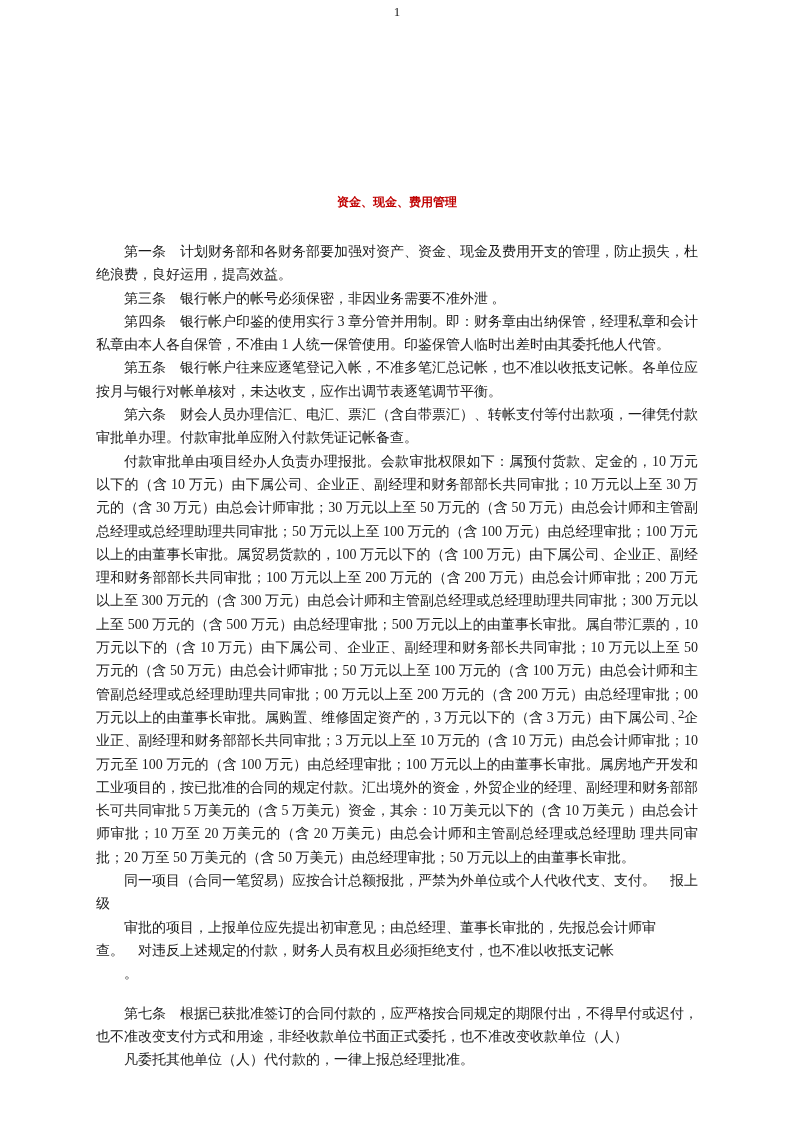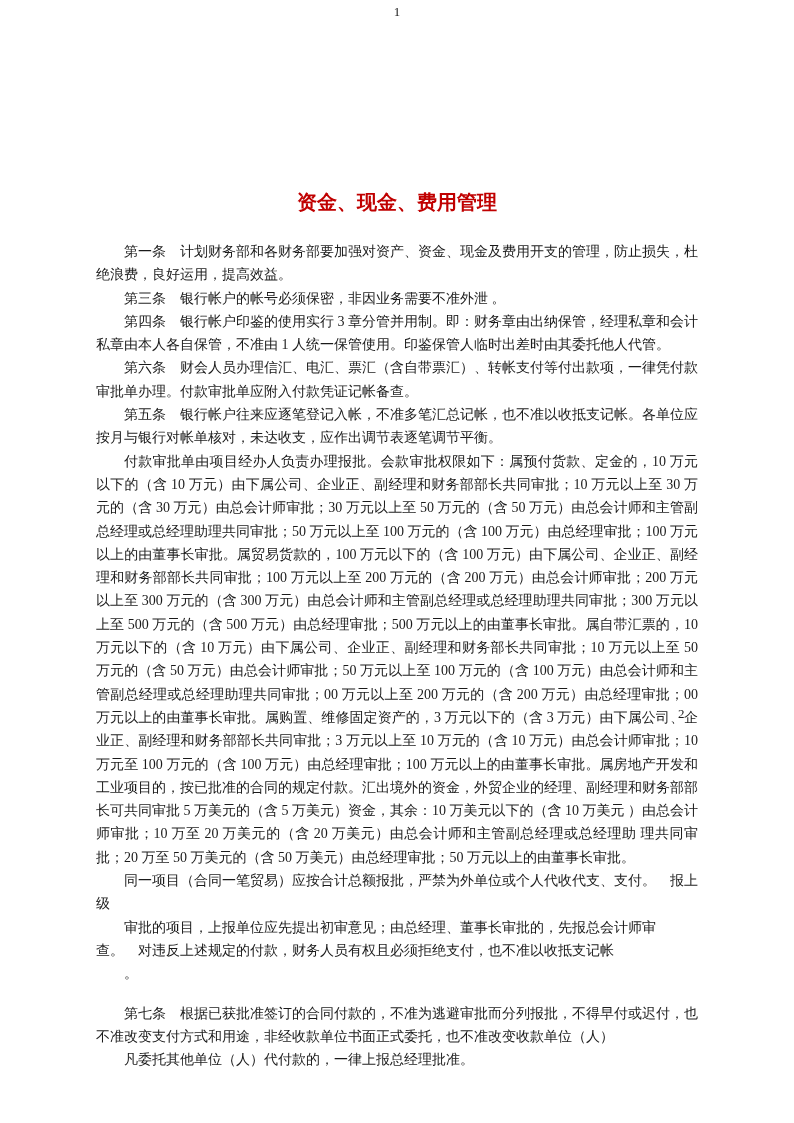--- a/index.html
+++ b/index.html
@@ -34,21 +34,21 @@
   }
   .content {
     position: absolute;
     left: 96px;
     top: 192px;
     width: 602px;
   }
   .title {
     margin: 0 0 27px 0;
     text-align: center;
-    font-size: 20px;
+    font-size: 12px;
     font-weight: bold;
     line-height: 21px;
   }
   .para {
     margin: 0;
     font-size: 14px;
     line-height: 23.3px;
     text-align: justify;
     word-break: break-all;
   }
@@ -67,24 +67,24 @@
 
   <div class="margin-note">2</div>
 
   <div class="content">
     <h1 class="title" style="color: rgb(192, 0, 0);">资金、现金、费用管理</h1>
 
     <div id="paragraphs">
         <p class="para indent">第一条　计划财务部和各财务部要加强对资产、资金、现金及费用开支的管理，防止损失，杜绝浪费，良好运用，提高效益。</p>
         <p class="para indent">第三条　银行帐户的帐号必须保密，非因业务需要不准外泄 。</p>
         <p class="para indent">第四条　银行帐户印鉴的使用实行 3 章分管并用制。即：财务章由出纳保管，经理私章和会计私章由本人各自保管，不准由 1 人统一保管使用。印鉴保管人临时出差时由其委托他人代管。</p>
+        <p class="para indent">第五条　银行帐户往来应逐笔登记入帐，不准多笔汇总记帐，也不准以收抵支记帐。各单位应按月与银行对帐单核对，未达收支，应作出调节表逐笔调节平衡。</p>
         <p class="para indent">第六条　财会人员办理信汇、电汇、票汇（含自带票汇）、转帐支付等付出款项，一律凭付款审批单办理。付款审批单应附入付款凭证记帐备查。</p>
-        <p class="para indent">第五条　银行帐户往来应逐笔登记入帐，不准多笔汇总记帐，也不准以收抵支记帐。各单位应按月与银行对帐单核对，未达收支，应作出调节表逐笔调节平衡。</p>
         <p class="para indent">付款审批单由项目经办人负责办理报批。会款审批权限如下：属预付货款、定金的，10 万元以下的（含 10 万元）由下属公司、企业正、副经理和财务部部长共同审批；10 万元以上至 30 万元的（含 30 万元）由总会计师审批；30 万元以上至 50 万元的（含 50 万元）由总会计师和主管副总经理或总经理助理共同审批；50 万元以上至 100 万元的（含 100 万元）由总经理审批；100 万元以上的由董事长审批。属贸易货款的，100 万元以下的（含 100 万元）由下属公司、企业正、副经理和财务部部长共同审批；100 万元以上至 200 万元的（含 200 万元）由总会计师审批；200 万元以上至 300 万元的（含 300 万元）由总会计师和主管副总经理或总经理助理共同审批；300 万元以上至 500 万元的（含 500 万元）由总经理审批；500 万元以上的由董事长审批。属自带汇票的，10 万元以下的（含 10 万元）由下属公司、企业正、副经理和财务部长共同审批；10 万元以上至 50 万元的（含 50 万元）由总会计师审批；50 万元以上至 100 万元的（含 100 万元）由总会计师和主管副总经理或总经理助理共同审批；00 万元以上至 200 万元的（含 200 万元）由总经理审批；00 万元以上的由董事长审批。属购置、维修固定资产的，3 万元以下的（含 3 万元）由下属公司、企业正、副经理和财务部部长共同审批；3 万元以上至 10 万元的（含 10 万元）由总会计师审批；10 万元至 100 万元的（含 100 万元）由总经理审批；100 万元以上的由董事长审批。属房地产开发和工业项目的，按已批准的合同的规定付款。汇出境外的资金，外贸企业的经理、副经理和财务部部长可共同审批 5 万美元的（含 5 万美元）资金，其余：10 万美元以下的（含 10 万美元 ）由总会计师审批；10 万至 20 万美元的（含 20 万美元）由总会计师和主管副总经理或总经理助 理共同审批；20 万至 50 万美元的（含 50 万美元）由总经理审批；50 万元以上的由董事长审批。</p>
         <p class="para indent">同一项目（合同一笔贸易）应按合计总额报批，严禁为外单位或个人代收代支、支付。　报上级</p>
         <p class="para indent">审批的项目，上报单位应先提出初审意见；由总经理、董事长审批的，先报总会计师审</p>
         <p class="para">查。　对违反上述规定的付款，财务人员有权且必须拒绝支付，也不准以收抵支记帐</p>
         <p class="para indent">。</p>
-        <p class="para indent space-before">第七条　根据已获批准签订的合同付款的，不准为逃避审批而分列报批，不得早付或迟付，也不准改变支付方式和用途，非经收款单位书面正式委托，也不准改变收款单位（人）</p>
+        <p class="para indent space-before">第七条　根据已获批准签订的合同付款的，应严格按合同规定的期限付出，不得早付或迟付，也不准改变支付方式和用途，非经收款单位书面正式委托，也不准改变收款单位（人）</p>
         <p class="para indent">凡委托其他单位（人）代付款的，一律上报总经理批准。</p>
       </div>
   </div>
 </div>
 
 </body></html>

